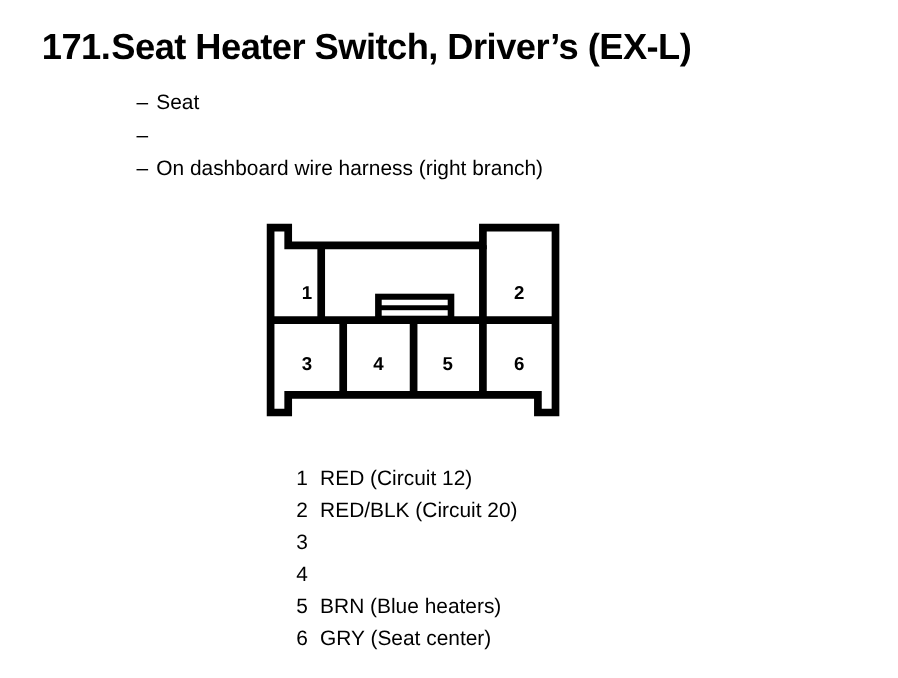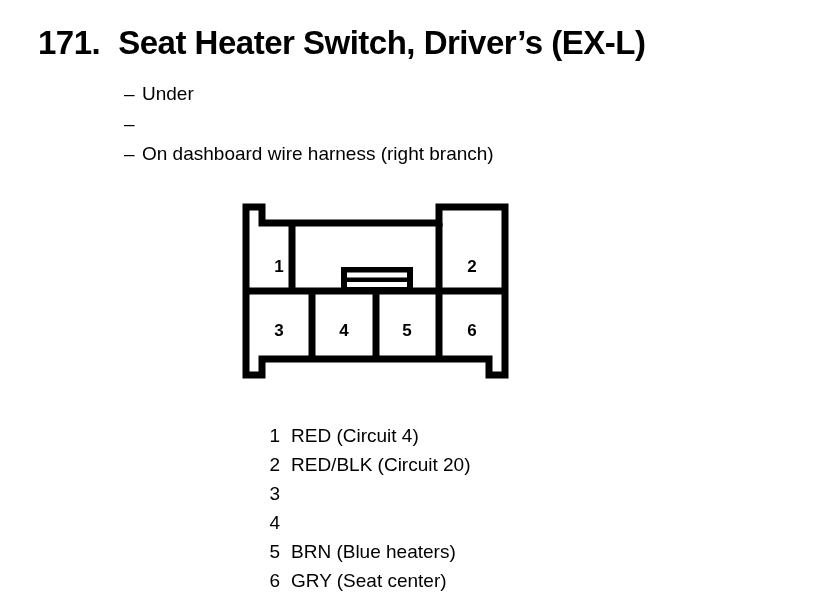--- a/index.html
+++ b/index.html
@@ -35,21 +35,21 @@
   }
   .title-number {
     font-size: 33px;
     font-weight: bold;
     letter-spacing: -0.5px;
   }
   .title-text {
     font-size: 33px;
     font-weight: bold;
     letter-spacing: -0.5px;
-    margin-left: 18px;
+    margin-left: 1px;
   }
 
   
   .bullets {
     position: absolute;
     left: 124px;
     top: 79px;
   }
   .bullet-line {
     display: flex;
@@ -111,21 +111,21 @@
 <div class="page">
 
   <div class="title-row">
     <span class="title-number">171.</span>
     <span class="title-text">Seat Heater Switch, Driver’s (EX-L)</span>
   </div>
 
   <div class="bullets">
     <div class="bullet-line">
       <span class="bullet-dash">–</span>
-      <span class="bullet-label">Under</span>
+      <span class="bullet-label">Seat</span>
     </div>
     <div class="bullet-line">
       <span class="bullet-dash">–</span>
     </div>
     <div class="bullet-line">
       <span class="bullet-dash">–</span>
       <span class="bullet-label">On dashboard wire harness (right branch)</span>
     </div>
   </div>
 
@@ -169,21 +169,21 @@
       <text class="pin-num" x="39" y="136">3</text>
       <text class="pin-num" x="104" y="136">4</text>
       <text class="pin-num" x="167" y="136">5</text>
       <text class="pin-num" x="232" y="136">6</text>
     </svg>
   </div>
 
   <div class="legend">
     <div class="legend-row">
       <span class="legend-num">1</span>
-      <span class="legend-desc">RED (Circuit 4)</span>
+      <span class="legend-desc">RED (Circuit 12)</span>
     </div>
     <div class="legend-row">
       <span class="legend-num">2</span>
       <span class="legend-desc">RED/BLK (Circuit 20)</span>
     </div>
     <div class="legend-row">
       <span class="legend-num">3</span>
     </div>
     <div class="legend-row">
       <span class="legend-num">4</span>

